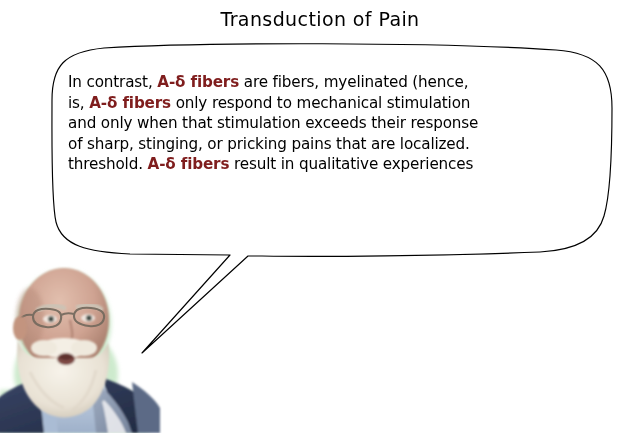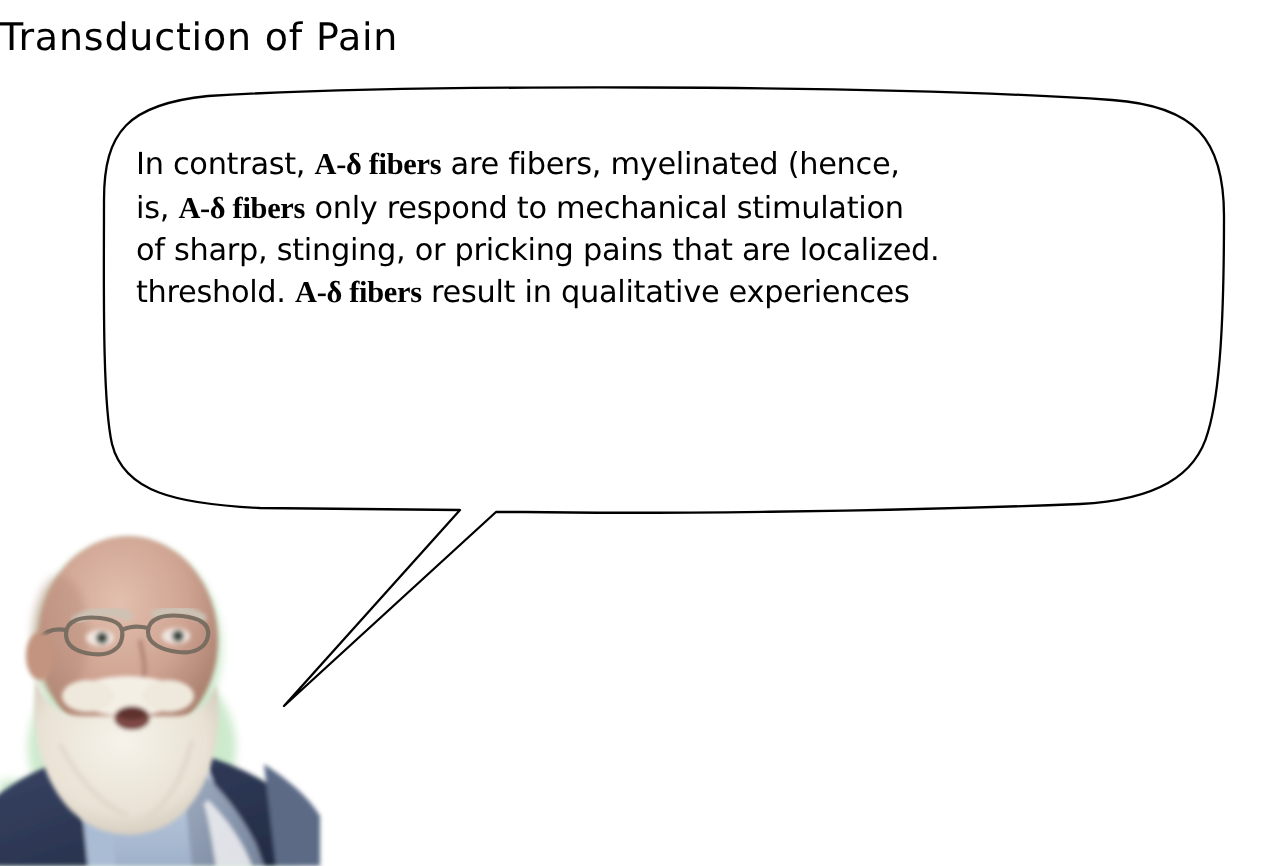--- a/index.html
+++ b/index.html
@@ -19,20 +19,21 @@
     left: 0; top: 0;
     width: 640px;
     height: 433px;
     background: #ffffff;
   }
   #page-title {
     position: absolute;
     left: 0;
     top: 8px;
     width: 640px;
+    text-align: center;
     font-family: "DejaVu Sans", sans-serif;
     font-size: 19px;
     font-weight: 400;
     letter-spacing: 0.4px;
     color: #000000;
     white-space: nowrap;
   }
   #bubble-layer {
     position: absolute;
     left: 0; top: 0;
@@ -48,23 +49,22 @@
     font-size: 15.2px;
     line-height: 20.6px;
     color: #000000;
     letter-spacing: -0.15px;
   }
   #bubble-text .ln {
     display: block;
     white-space: nowrap;
   }
   #bubble-text .hl {
-    color: #000000;
+    color: #7f1d1d;
     font-weight: 600;
-    font-family: Liberation Serif, serif;
   }
   #portrait {
     position: absolute;
     left: 0px;
     top: 262px;
     width: 164px;
     height: 171px;
     overflow: hidden;
   }
   #portrait svg { display:block; }
@@ -89,20 +89,21 @@
              L 142,353
              L 230,255
              L 130,254
              C 88,252 62,246 56,222
              C 51,200 52,140 52,100 Z" fill="#ffffff" stroke="#000000" stroke-width="1.15" stroke-linejoin="round"></path>
   </svg>
 
   <div id="bubble-text">
       <span class="ln"><span>In contrast, </span><span class="hl">A-δ fibers</span><span> are fibers, myelinated (hence,</span></span>
       <span class="ln"><span>is, </span><span class="hl">A-δ fibers</span><span> only respond to mechanical stimulation</span></span>
+      <span class="ln"><span>and only when that stimulation exceeds their response</span></span>
       <span class="ln"><span>of sharp, stinging, or pricking pains that are localized.</span></span>
       <span class="ln"><span>threshold.  </span><span class="hl">A-δ fibers</span><span> result in qualitative experiences</span></span>
     </div>
 
   <div id="portrait">
     <svg viewBox="0 0 164 171" width="164" height="171" xmlns="http://www.w3.org/2000/svg">
       <defs>
         <radialGradient id="skinG" cx="45%" cy="32%" r="62%">
           <stop offset="0%" stop-color="#e2bfae"></stop>
           <stop offset="62%" stop-color="#cfa392"></stop>

